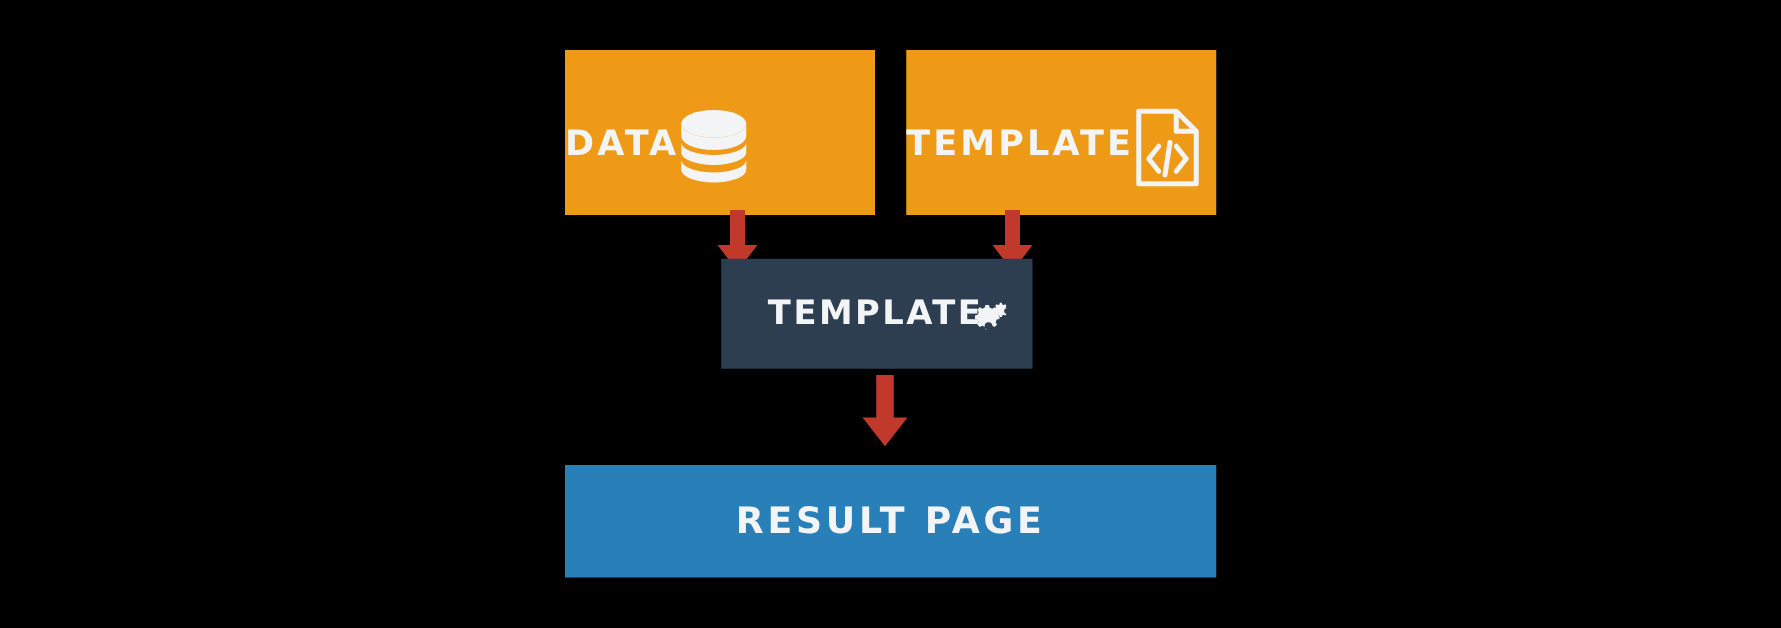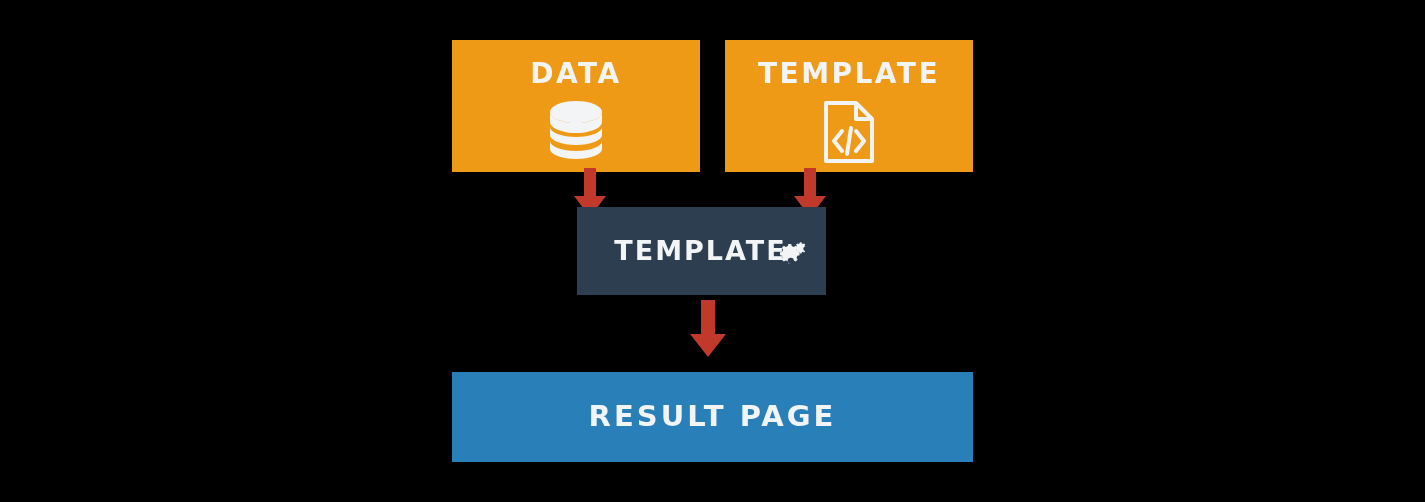--- a/index.html
+++ b/index.html
@@ -18,21 +18,21 @@
     position: absolute;
     left: 0; top: 0;
     width: 1425px;
     height: 502px;
     background: #000000;
   }
   .node {
     position: absolute;
     box-sizing: border-box;
     display: flex;
-    flex-direction: column;
+    flex-direction: row;
     align-items: center;
     justify-content: flex-start;
   }
   .node-label {
     color: #f2f4f6;
     font-weight: bold;
     letter-spacing: 2.5px;
     text-align: center;
     line-height: 1.15;
     font-family: "DejaVu Sans", sans-serif;

